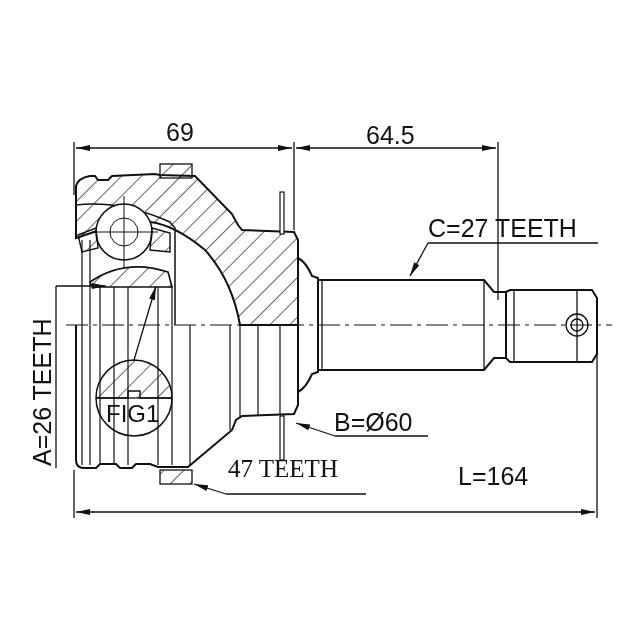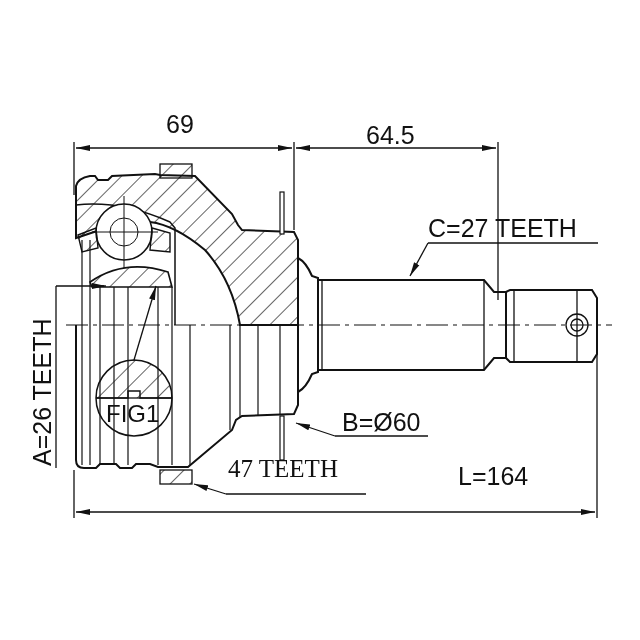--- a/index.html
+++ b/index.html
@@ -112,20 +112,20 @@
       <clipPath id="figclip">
           <circle cx="134" cy="398" r="38"></circle>
         </clipPath>
       <rect x="96" y="360" width="76" height="38" fill="url(#hatch)" clip-path="url(#figclip)"></rect>
       <path d="M96,398 L128,398 L128,391 L140,391 L140,398 L172,398" stroke-width="1.4"></path>
       <circle cx="134" cy="398" r="38" fill="none" stroke-width="1.5"></circle>
     </g>
   </g>
 </svg>
 
-<div class="lbl" style="left:166px;top:112px;">69</div>
+<div class="lbl" style="left:166px;top:120px;">69</div>
 <div class="lbl" style="left:366px;top:123px;">64.5</div>
 <div class="lbl" style="left:428px;top:216px;">C=27 TEETH</div>
 <div class="lbl vert" style="left:30px;top:466px;">A=26 TEETH</div>
 <div class="lbl fig" style="left:106px;top:402px;">FIG1</div>
-<div class="lbl" style="left:342px;top:410px;">B=Ø60</div>
+<div class="lbl" style="left:334px;top:410px;">B=Ø60</div>
 <div class="lbl" style="left:228px;top:456px;font-family:Liberation Serif, serif;">47 TEETH</div>
 <div class="lbl" style="left:458px;top:464px;">L=164</div>
 
 </body></html>

